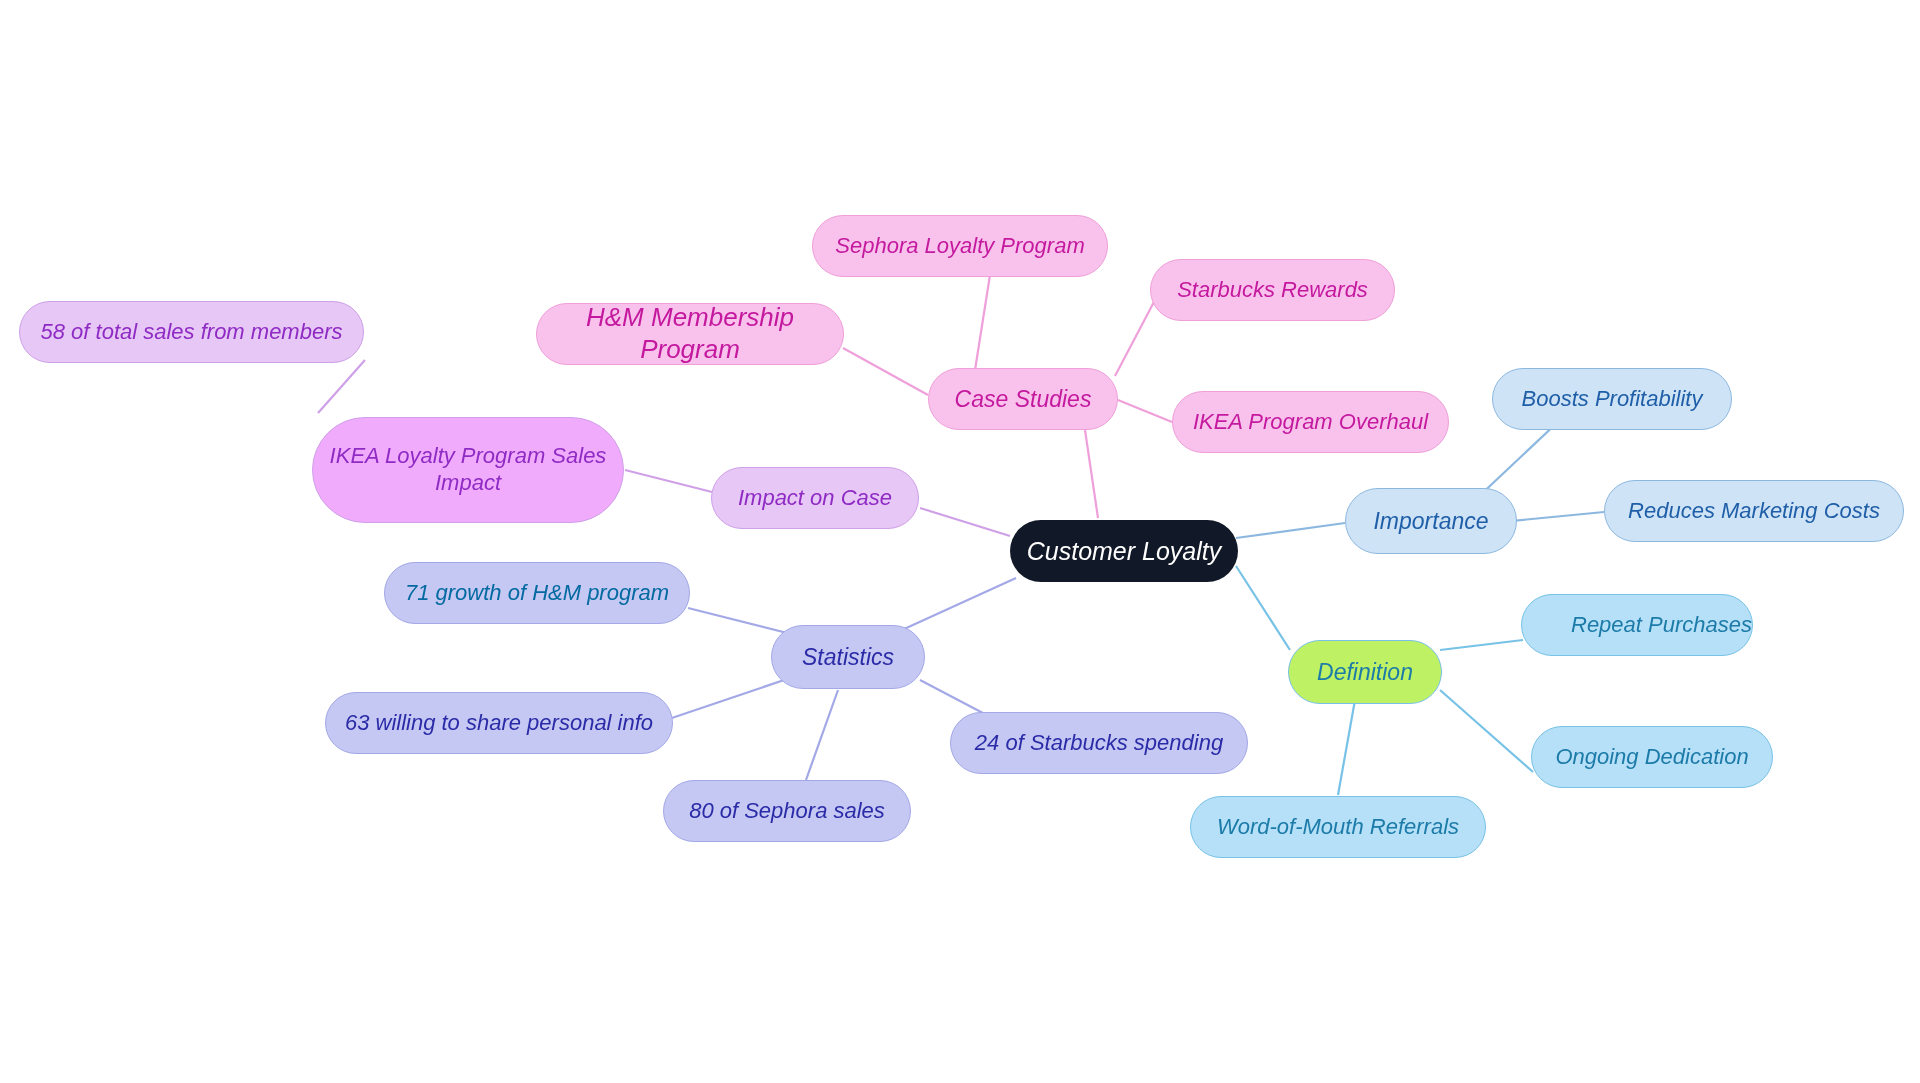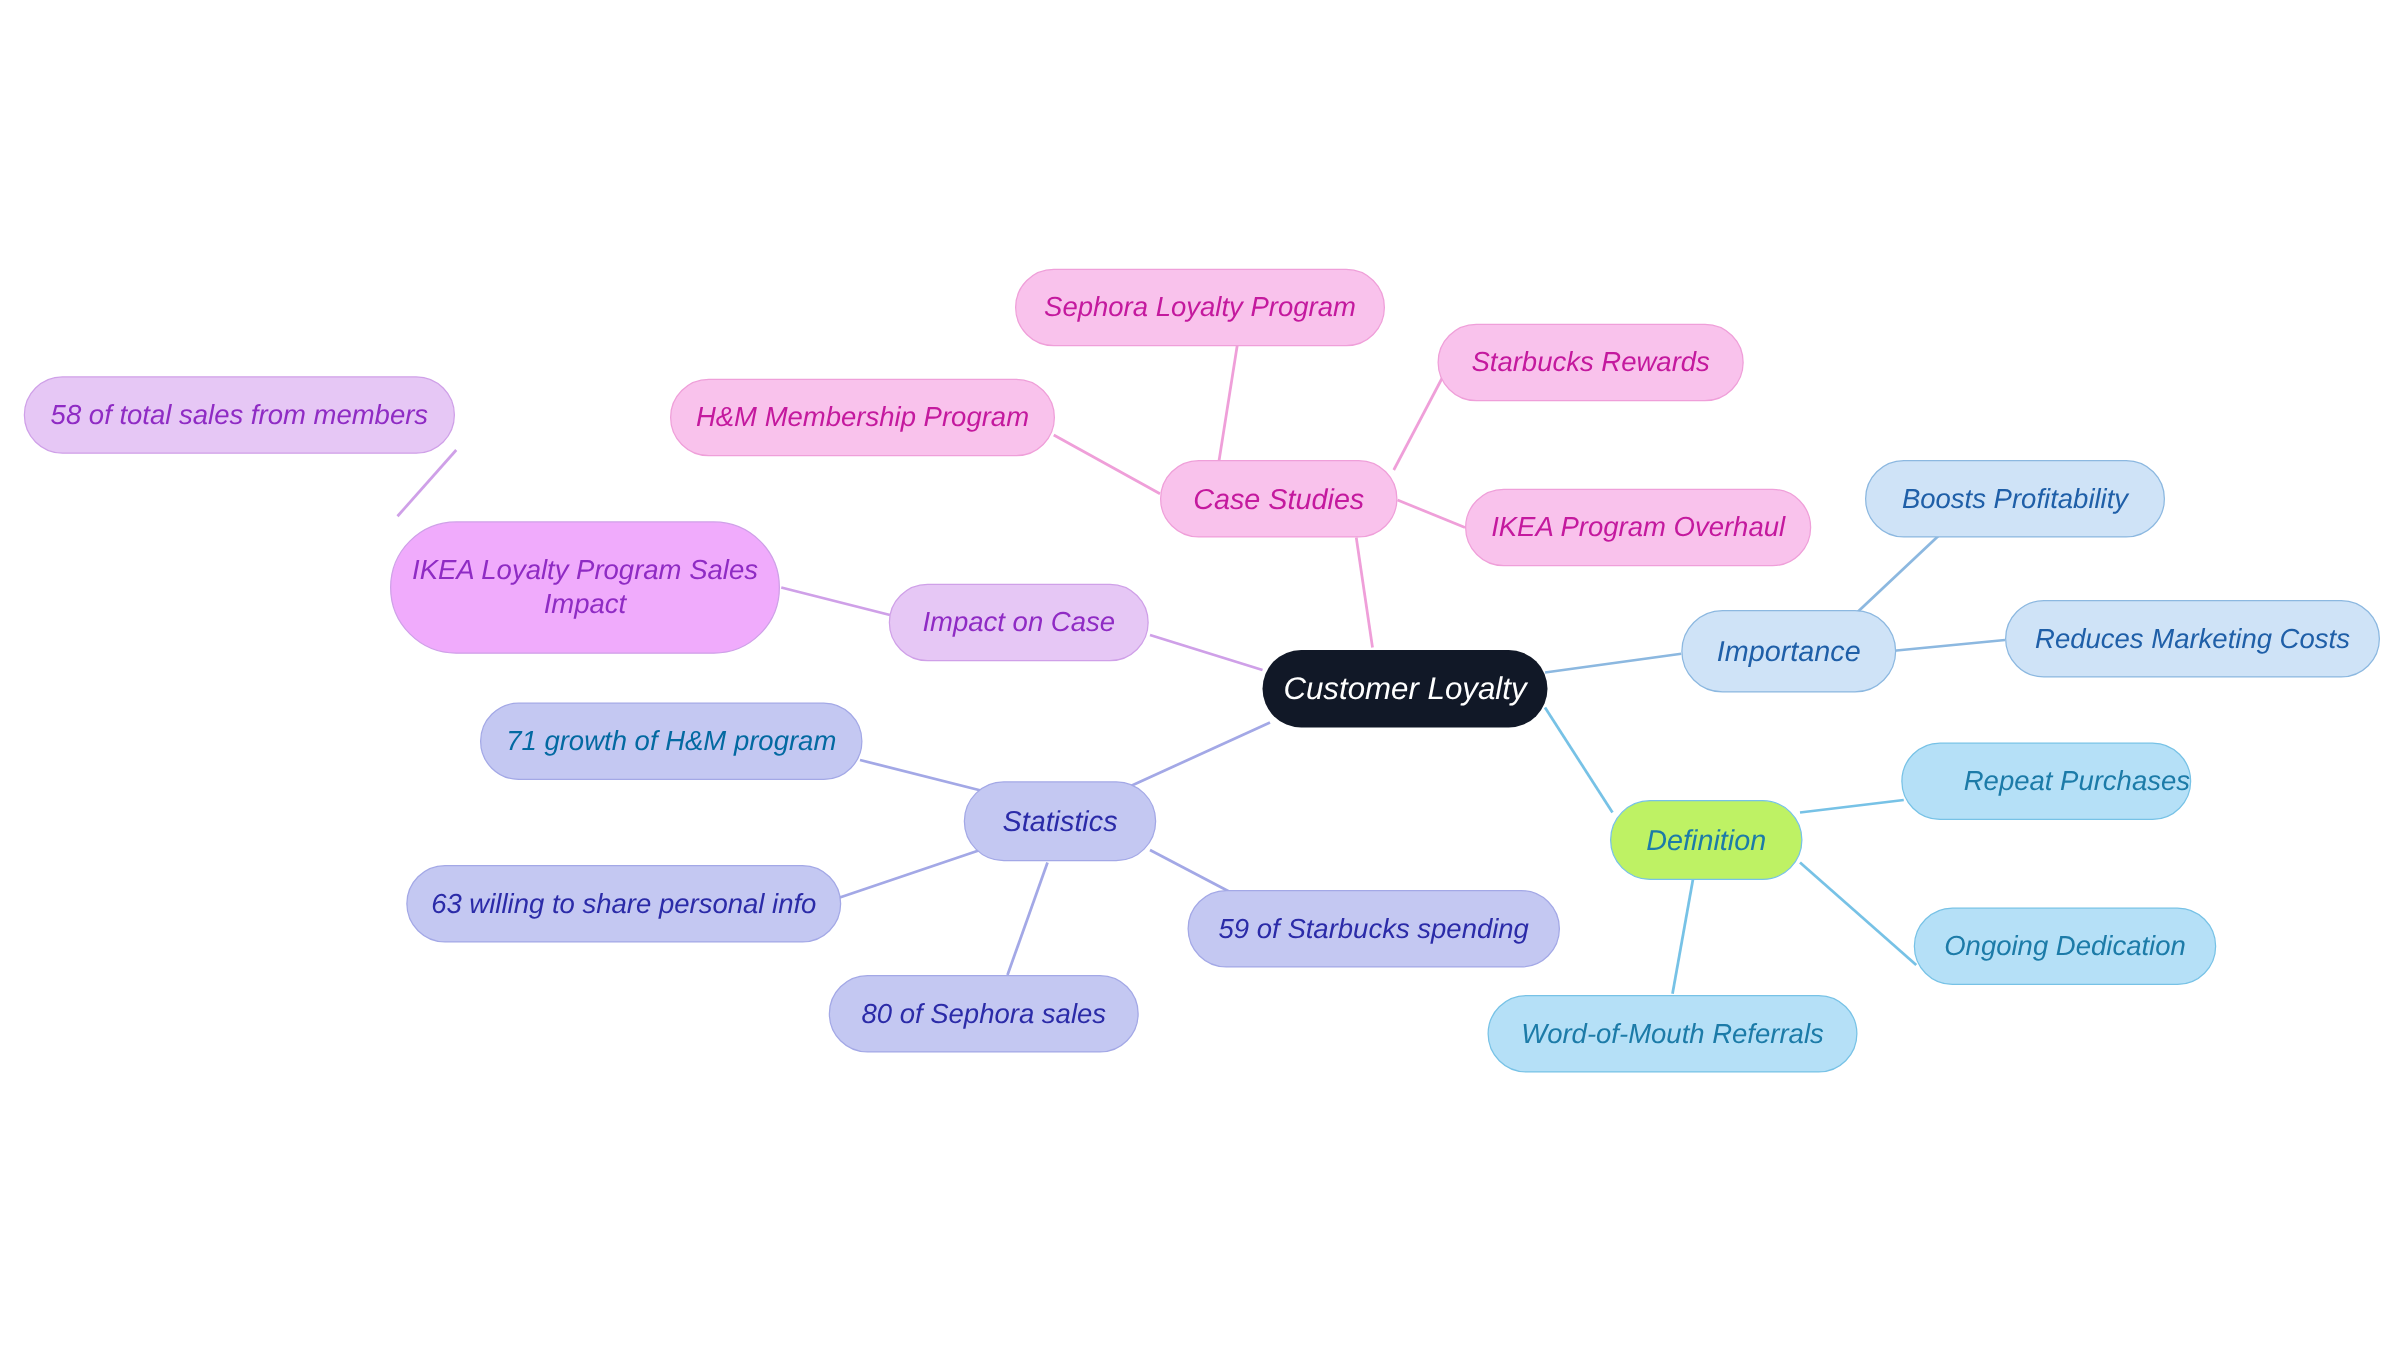--- a/index.html
+++ b/index.html
@@ -114,41 +114,41 @@
   <div class="node" style="left:384px; top:562px; width:306px; height:62px; background:#c4c8f2; color:#0369a1; border-color:#a3a8e6; font-size:22px;">
     <span>71 growth of H&amp;M program</span>
   </div>
   <div class="node" style="left:325px; top:692px; width:348px; height:62px; background:#c4c8f2; color:#2b2ba8; border-color:#a3a8e6; font-size:22px;justify-content:center;">
     <span>63 willing to share personal info</span>
   </div>
   <div class="node" style="left:663px; top:780px; width:248px; height:62px; background:#c4c8f2; color:#2b2ba8; border-color:#a3a8e6; font-size:22px;">
     <span>80 of Sephora sales</span>
   </div>
   <div class="node" style="left:950px; top:712px; width:298px; height:62px; background:#c4c8f2; color:#2b2ba8; border-color:#a3a8e6; font-size:22px;">
-    <span>59 of Starbucks spending</span>
+    <span>24 of Starbucks spending</span>
   </div>
 
   <div class="node" style="left:711px; top:467px; width:208px; height:62px; background:#e6c7f5; color:#8f2bc4; border-color:#cfa0e8; font-size:22px;">
     <span>Impact on Case</span>
   </div>
   <div class="node" style="left:312px; top:397px; width:312px; height:106px; background:#f0abfc; color:#8f2bc4; border-color:#cfa0e8; font-size:22px;margin-top:20px;">
     <span>IKEA Loyalty Program Sales
 Impact</span>
   </div>
   <div class="node" style="left:19px; top:301px; width:345px; height:62px; background:#e6c7f5; color:#8f2bc4; border-color:#cfa0e8; font-size:22px;">
     <span>58 of total sales from members</span>
   </div>
 
   <div class="node" style="left:928px; top:368px; width:190px; height:62px; background:#f9c2ec; color:#c4199e; border-color:#ef9fd9; font-size:23px;">
     <span>Case Studies</span>
   </div>
   <div class="node" style="left:812px; top:215px; width:296px; height:62px; background:#f9c2ec; color:#c4199e; border-color:#ef9fd9; font-size:22px;">
     <span>Sephora Loyalty Program</span>
   </div>
-  <div class="node" style="left:536px; top:303px; width:308px; height:62px; background:#f9c2ec; color:#c4199e; border-color:#ef9fd9; font-size:22px;">
+  <div class="node" style="left:536px; top:303px; width:308px; height:62px; background:#f9c2ec; color:#c4199e; border-color:#ef9fd9; font-size:26px;">
     <span>H&amp;M Membership Program</span>
   </div>
   <div class="node" style="left:1150px; top:259px; width:245px; height:62px; background:#f9c2ec; color:#c4199e; border-color:#ef9fd9; font-size:22px;">
     <span>Starbucks Rewards</span>
   </div>
   <div class="node" style="left:1172px; top:391px; width:277px; height:62px; background:#f9c2ec; color:#c4199e; border-color:#ef9fd9; font-size:22px;">
     <span>IKEA Program Overhaul</span>
   </div>
 
 </div>

